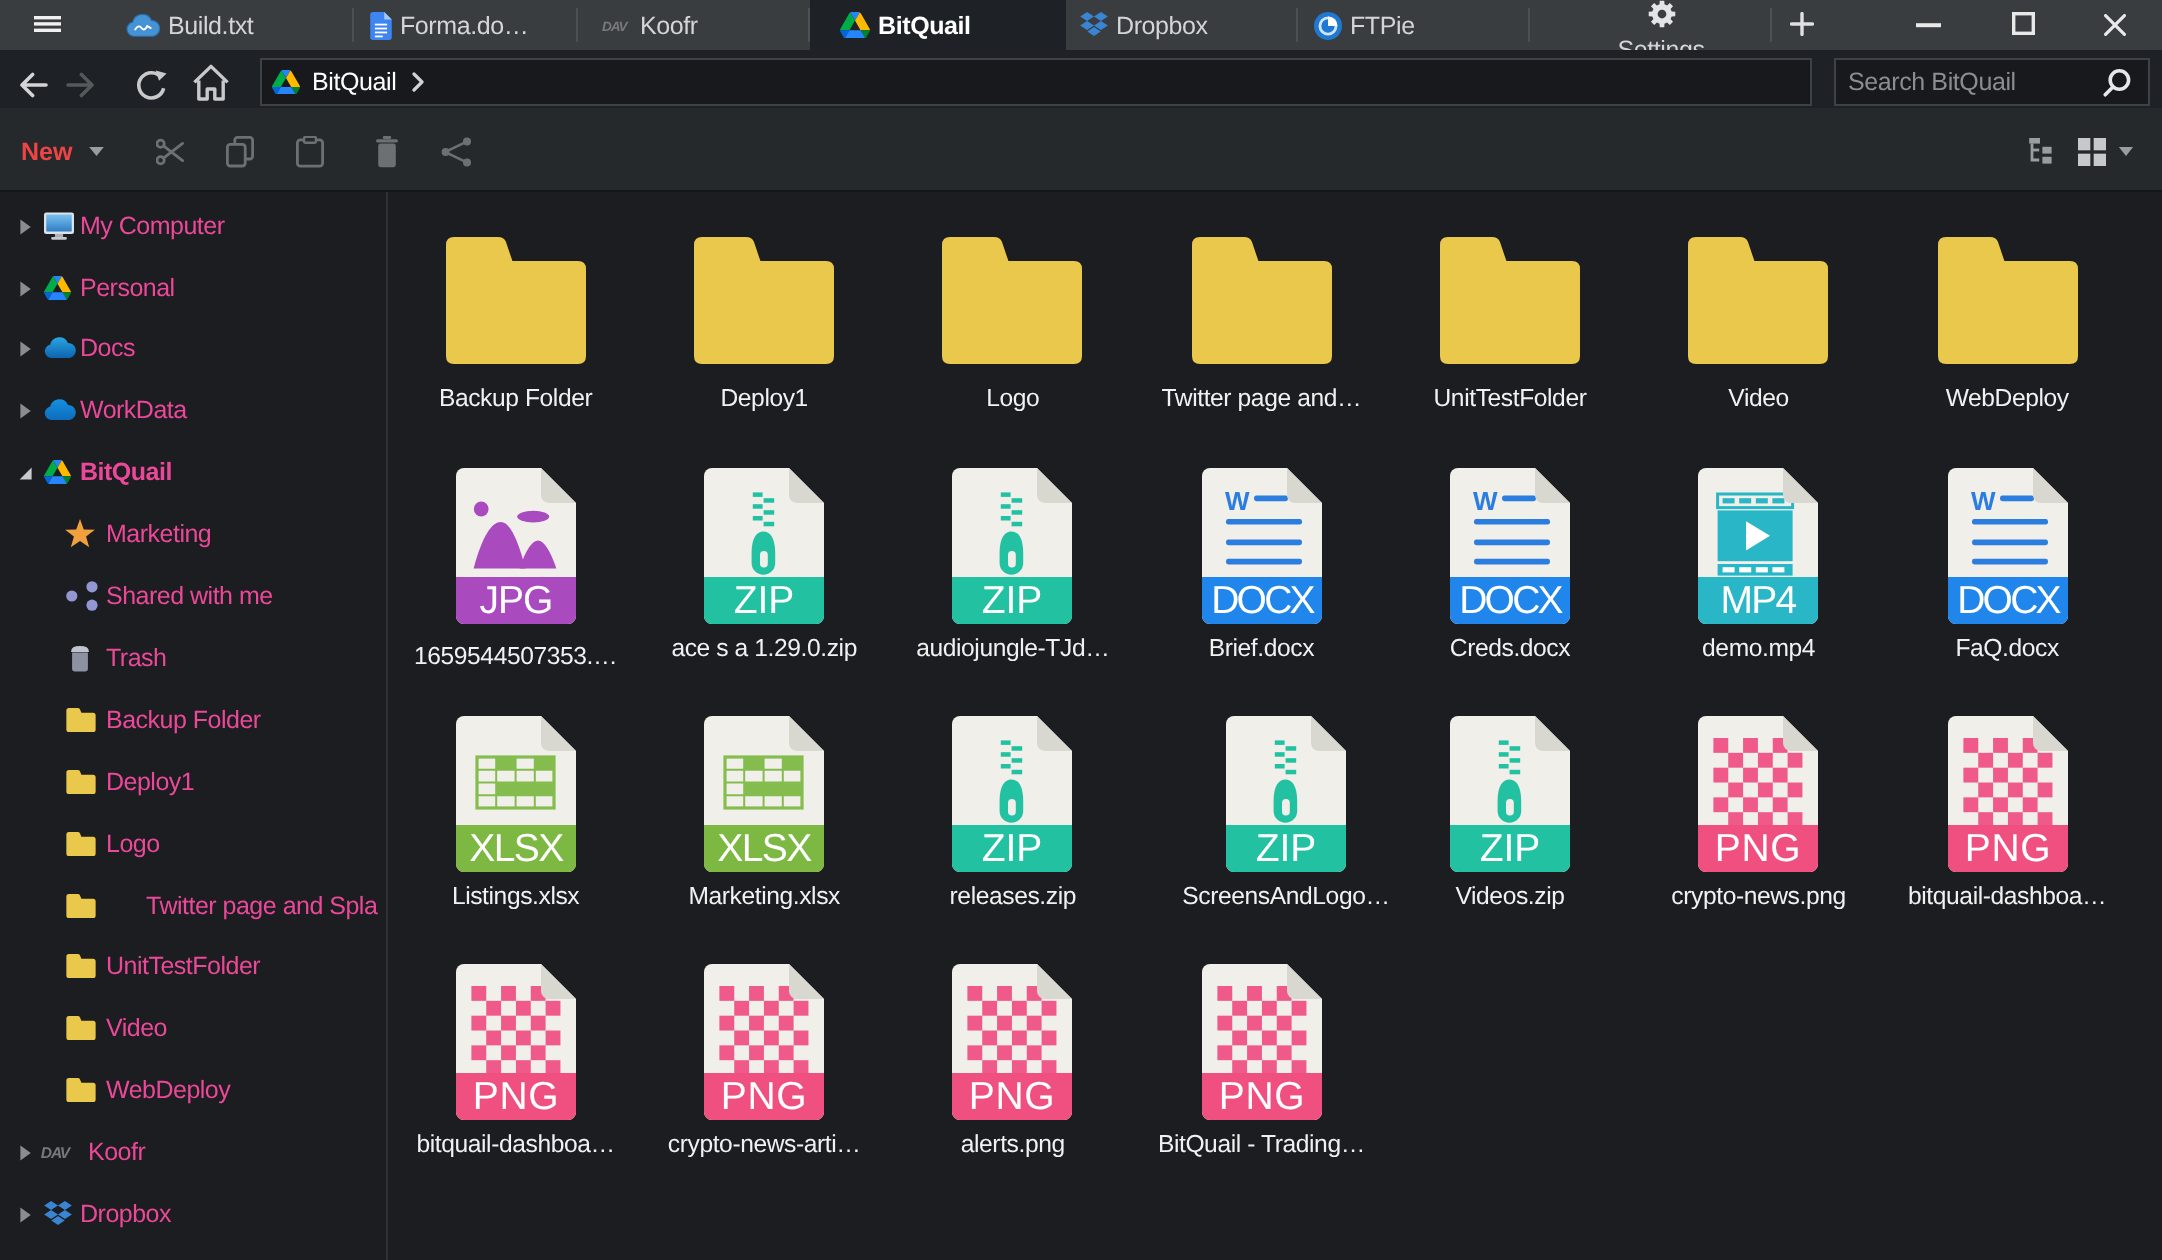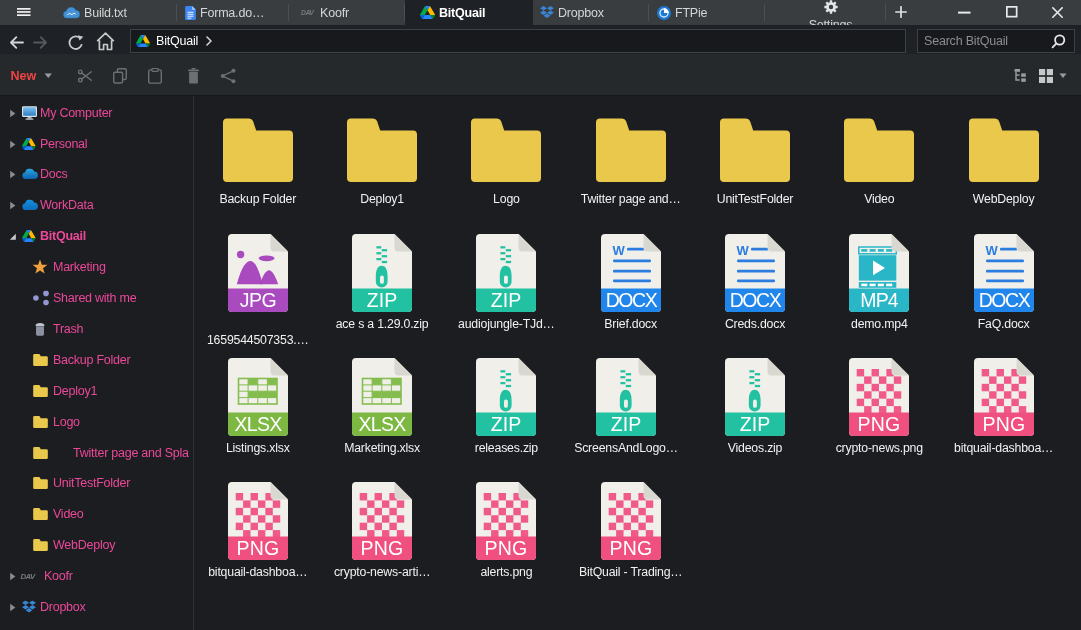--- a/index.html
+++ b/index.html
@@ -596,21 +596,21 @@
 <div class="cell" style="left:941.6px;top:109.5px">
     <svg width="70" height="64" viewBox="0 0 70 64" style="margin-top:8.5px">
       <use href="#folderbig"></use>
     </svg>
     <div class="lbl" style="margin-top:9px">WebDeploy</div>
   </div>
 <div class="cell" style="left:195.8px;top:233.5px">
     <svg width="60" height="78" viewBox="0 0 60 78">
       <use href="#jpg"></use>
     </svg>
-    <div class="lbl" style="margin-top:20px">1659544507353.…</div>
+    <div class="lbl" style="margin-top:8px">1659544507353.…</div>
   </div>
 <div class="cell" style="left:320.1px;top:233.5px">
     <svg width="60" height="78" viewBox="0 0 60 78">
       <use href="#zip"></use>
     </svg>
     <div class="lbl" style="margin-top:4px">ace s a 1.29.0.zip</div>
   </div>
 <div class="cell" style="left:444.4px;top:233.5px">
     <svg width="60" height="78" viewBox="0 0 60 78">
       <use href="#zip"></use>
@@ -652,21 +652,21 @@
       <use href="#xlsx"></use>
     </svg>
     <div class="lbl" style="margin-top:4px">Marketing.xlsx</div>
   </div>
 <div class="cell" style="left:444.4px;top:357.8px">
     <svg width="60" height="78" viewBox="0 0 60 78">
       <use href="#zip"></use>
     </svg>
     <div class="lbl" style="margin-top:4px">releases.zip</div>
   </div>
-<div class="cell" style="left:564px;top:357.8px">
+<div class="cell" style="left:581px;top:357.8px">
     <svg width="60" height="78" viewBox="0 0 60 78">
       <use href="#zip"></use>
     </svg>
     <div class="lbl" style="margin-top:4px">ScreensAndLogo…</div>
   </div>
 <div class="cell" style="left:693.0px;top:357.8px">
     <svg width="60" height="78" viewBox="0 0 60 78">
       <use href="#zip"></use>
     </svg>
     <div class="lbl" style="margin-top:4px">Videos.zip</div>

